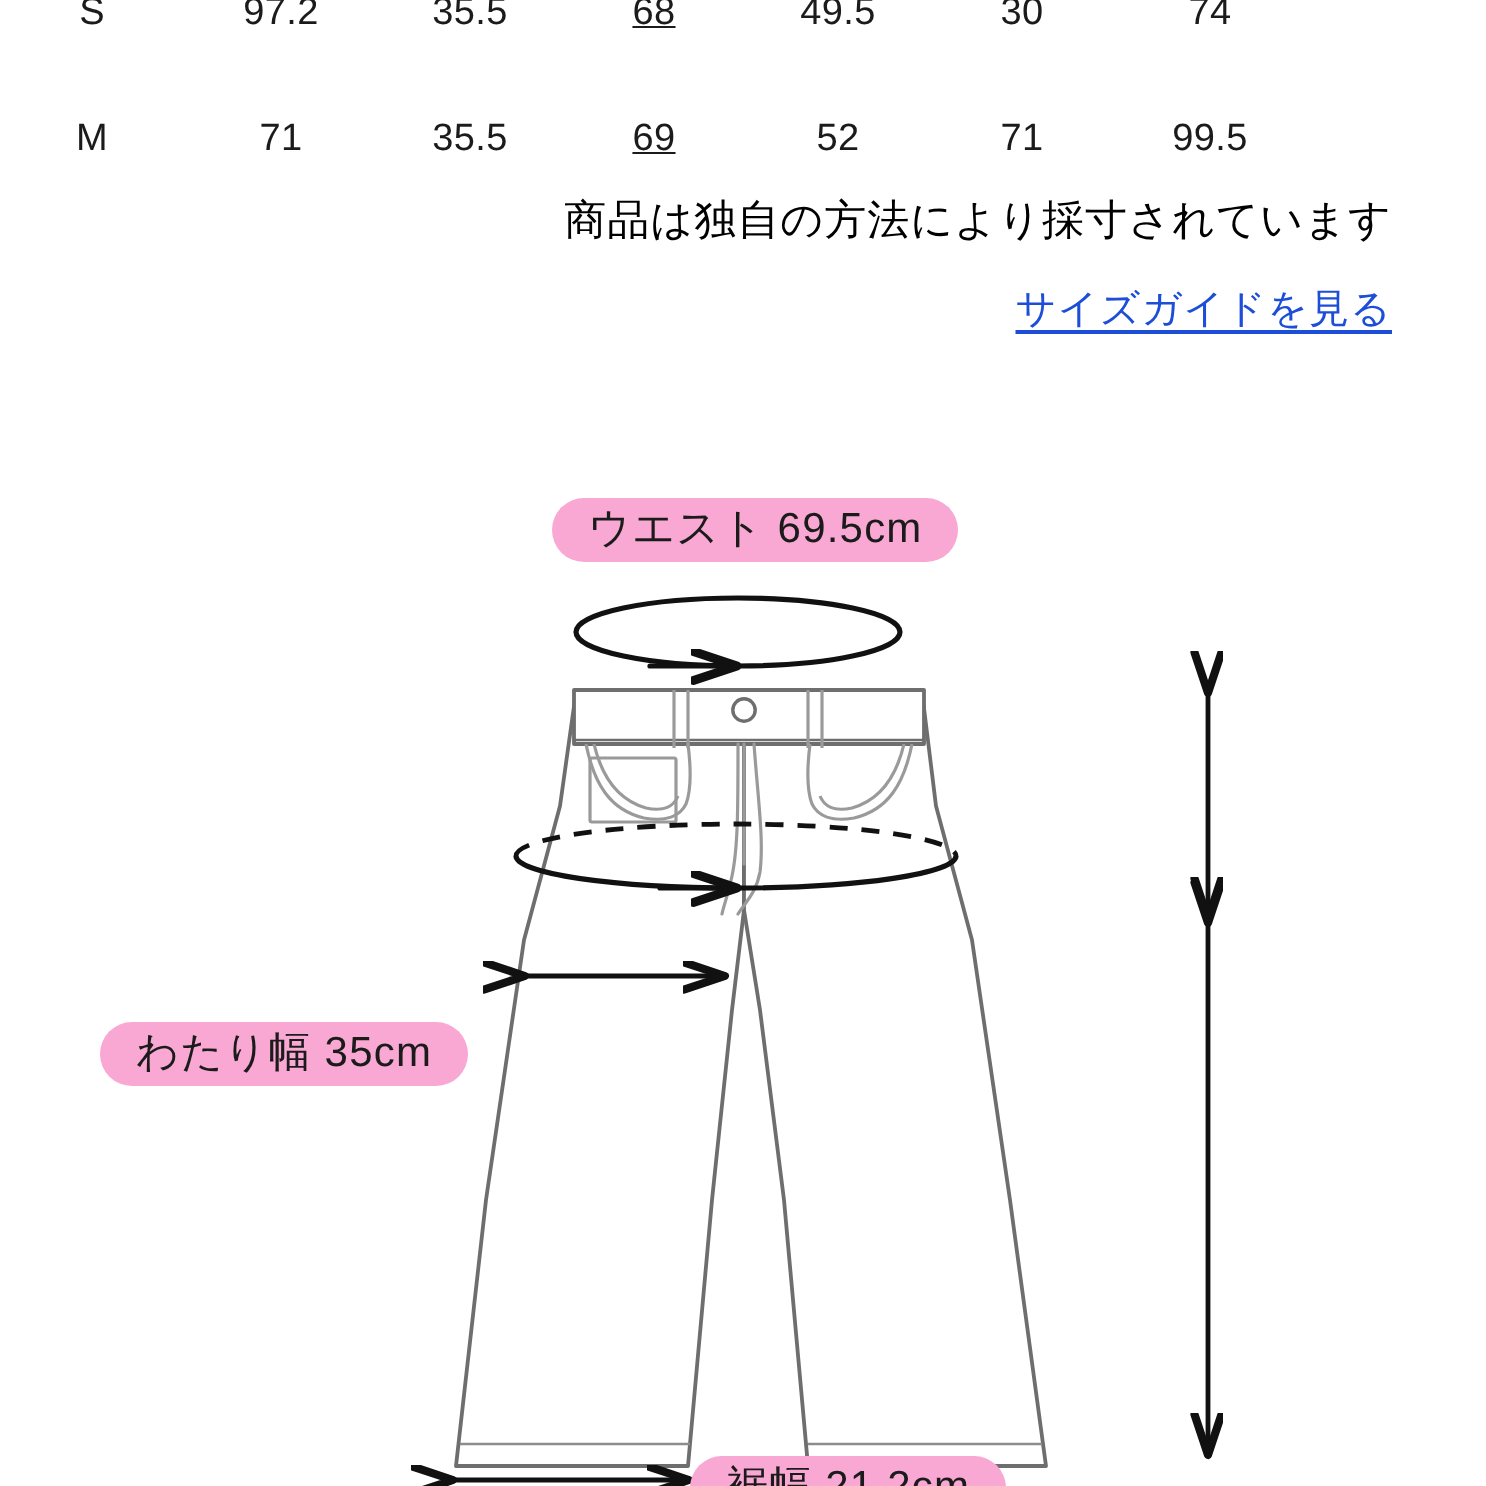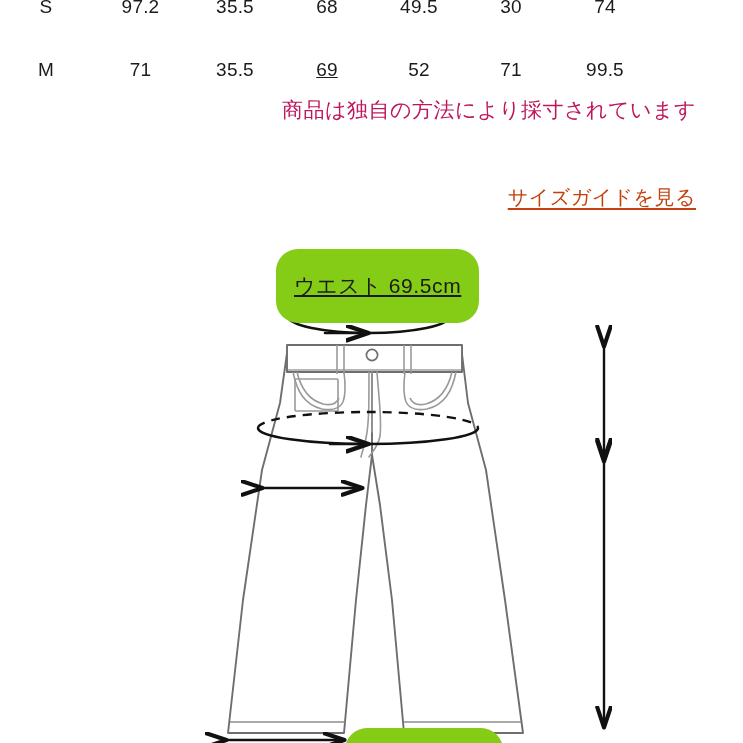--- a/index.html
+++ b/index.html
@@ -48,64 +48,62 @@
     overflow: hidden;
     height: 14px;
   }
 
   
   #measure-note {
     position: absolute;
     right: 47px;
     top: 96px;
     font-size: 21px;
-    color: #be185d;
+    color: #000000;
     letter-spacing: 0.5px;
     white-space: nowrap;
   }
   #size-guide-link {
     position: absolute;
     right: 47px;
     top: 141px;
     font-size: 20px;
-    color: #c2410c;
+    color: #1d4ed8;
     text-decoration: underline;
     text-underline-offset: 4px;
     letter-spacing: 0.5px;
     white-space: nowrap;
     cursor: pointer;
-    margin-top: 43px;
   }
 
   
   #diagram {
     position: absolute;
     left: 0;
     top: 0;
     width: 743px;
     height: 743px;
   }
   #diagram-svg {
     position: absolute;
     left: 0;
     top: 0;
   }
 
   
   .pill {
     position: absolute;
-    background: #84cc16;
+    background: #f9a8d4;
     border-radius: 22px;
-    padding: 25px 18px;
+    padding: 4px 18px;
     font-size: 21px;
     color: #1b1b1b;
     letter-spacing: 0.6px;
     white-space: nowrap;
     line-height: 1.15;
-    text-decoration: underline;
   }
   #pill-waist  { left: 276px; top: 249px; }
   #pill-hip    { left: 100px; top: 414px; }
   #pill-watari { left: 50px;  top: 511px; }
   #pill-rise   { left: 497px; top: 383px; }
   #pill-inseam { left: 527px; top: 574px; }
   #pill-hem    { left: 345px; top: 728px; }
 </style>
 </head>
 <body>
@@ -232,14 +230,15 @@
     <g>
       <line x1="604" y1="346" x2="604" y2="459" stroke="#111111" stroke-width="2.4" stroke-linecap="round" marker-start="url(#ah2)" marker-end="url(#ah2)"></line>
     </g>
 
     <g>
       <line x1="604" y1="461" x2="604" y2="727" stroke="#111111" stroke-width="2.4" stroke-linecap="round" marker-start="url(#ah2)" marker-end="url(#ah2)"></line>
     </g>
   </svg>
 
   <div class="pill" id="pill-waist">ウエスト 69.5cm</div>
+  <div class="pill" id="pill-watari">わたり幅 35cm</div>
   <div class="pill" id="pill-hem">裾幅 21.2cm</div>
 </div>
 
 </body></html>

